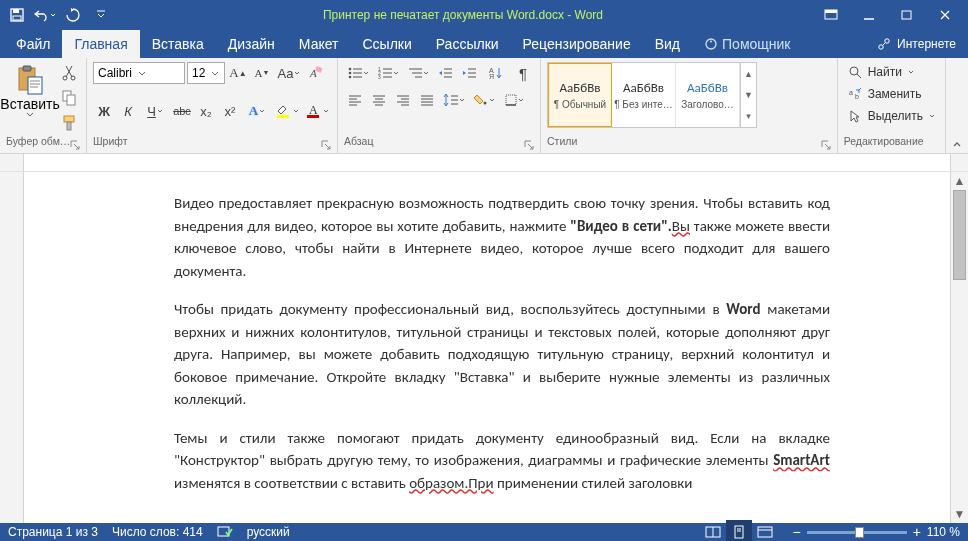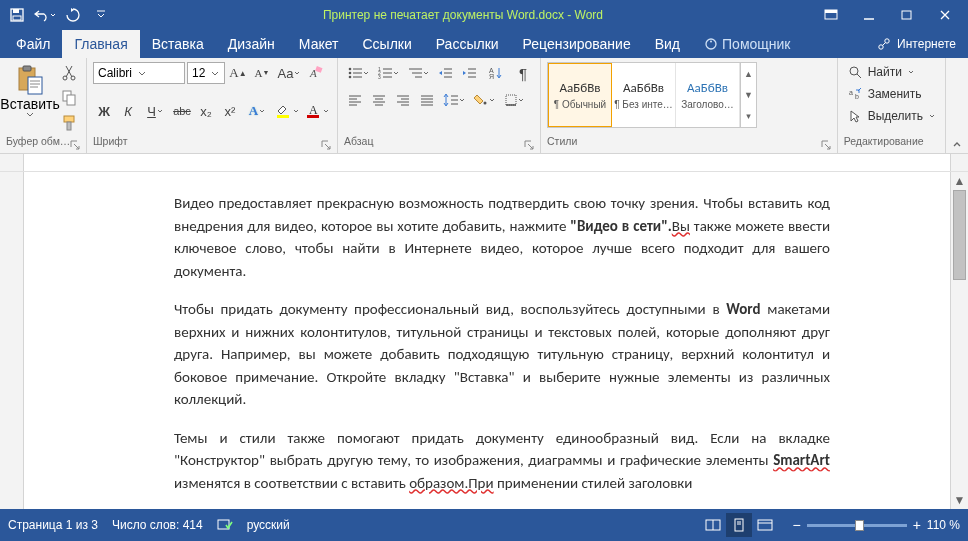--- a/index.html
+++ b/index.html
@@ -58,21 +58,21 @@
 .left-gutter { width:24px; background:#f3f3f3; border-right:1px solid #d4d4d4; }
 .page { flex:1; overflow:auto; padding: 20px 120px 20px 150px; font-family: Calibri, Arial, sans-serif; font-size: 15px; color:#333; line-height: 1.5; }
 .page p { margin-bottom: 16px; text-align: justify; }
 .sq { text-decoration: underline; text-decoration-style: wavy; text-decoration-color: #e03030; }
 .scrollbar { width:18px; background:#f3f3f3; border-left:1px solid #d4d4d4; display:flex; flex-direction:column; }
 .scrollbar .arr { height:18px; display:flex; align-items:center; justify-content:center; color:#666; }
 .scrollbar .track { flex:1; position:relative; }
 .scrollbar .thumb { position:absolute; top:0; left:2px; right:2px; height:90px; background:#c2c2c2; border:1px solid #a8a8a8; }
 
 
-.status { height: 32px; background:#2b579a; color:#fff; display:flex; align-items:center; padding:0 8px; font-size:12px; gap: 14px; }
+.status { height: 18px; background:#2b579a; color:#fff; display:flex; align-items:center; padding:0 8px; font-size:12px; gap: 14px; }
 .status .spacer { flex:1; }
 .viewbtns { display:flex; gap:0; }
 .viewbtns .vb { width:26px; height:24px; display:flex; align-items:center; justify-content:center; }
 .viewbtns .vb.active { background:#1e3f6f; }
 .zoom { display:flex; align-items:center; gap:6px; }
 .zoom .slider { width:100px; height:3px; background:#7da2d4; position:relative; }
 .zoom .slider .knob { position:absolute; top:-4px; left:48px; width:9px; height:11px; background:#fff; border:1px solid #888; }
 
 svg { display:block; }
 </style>

